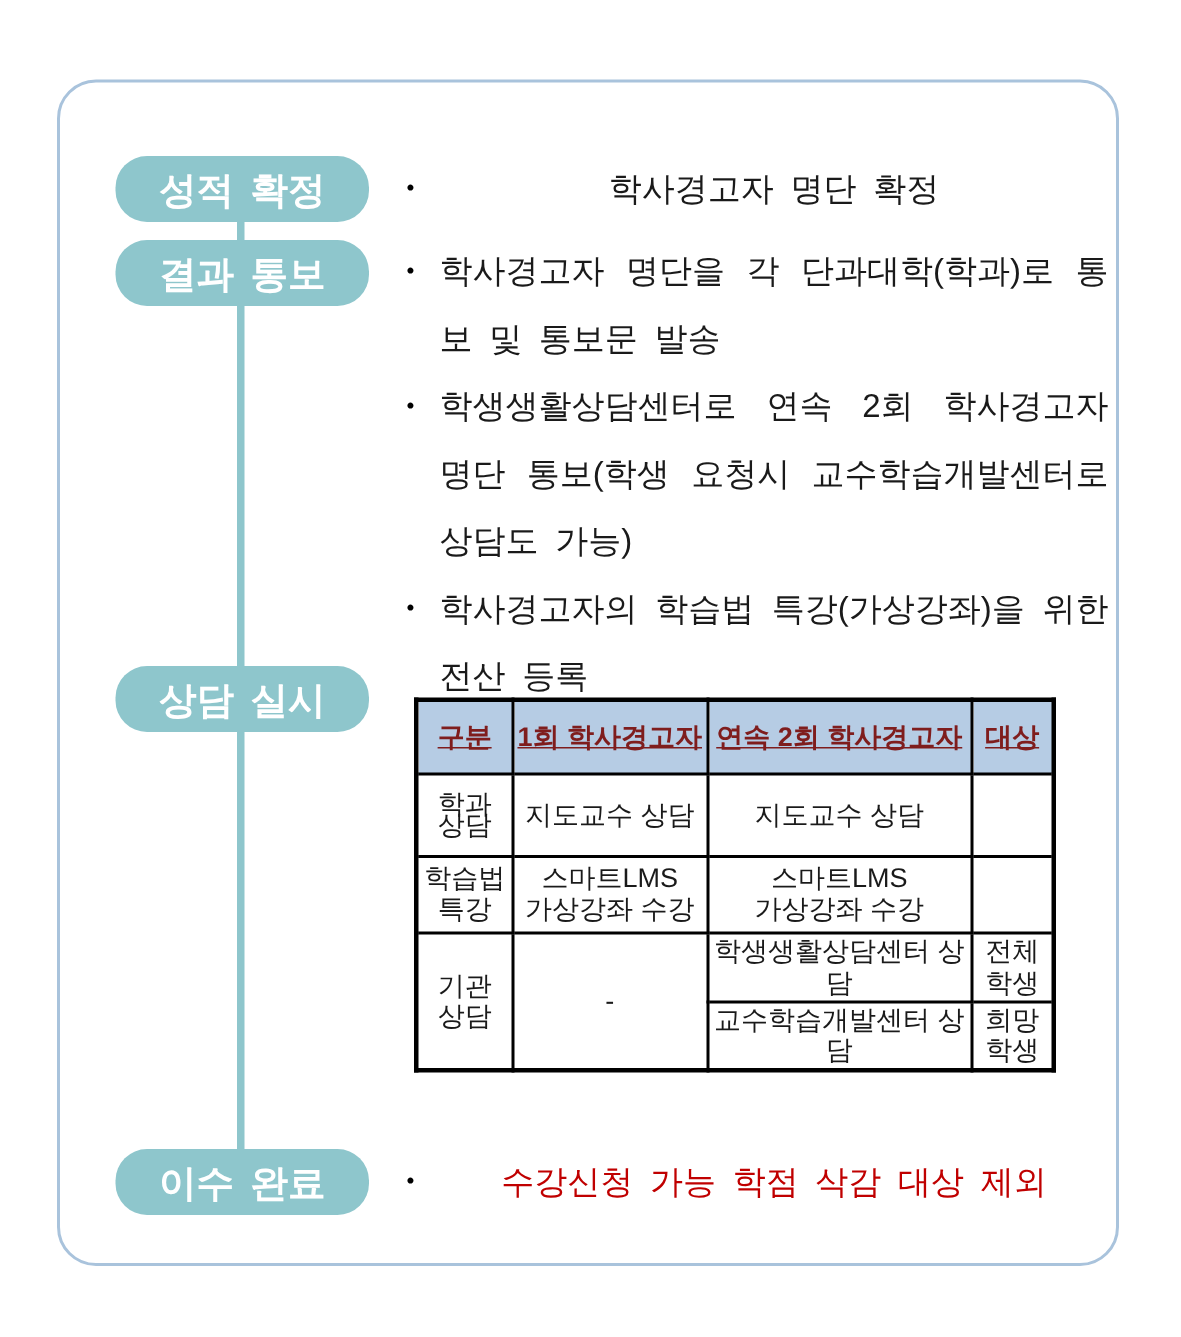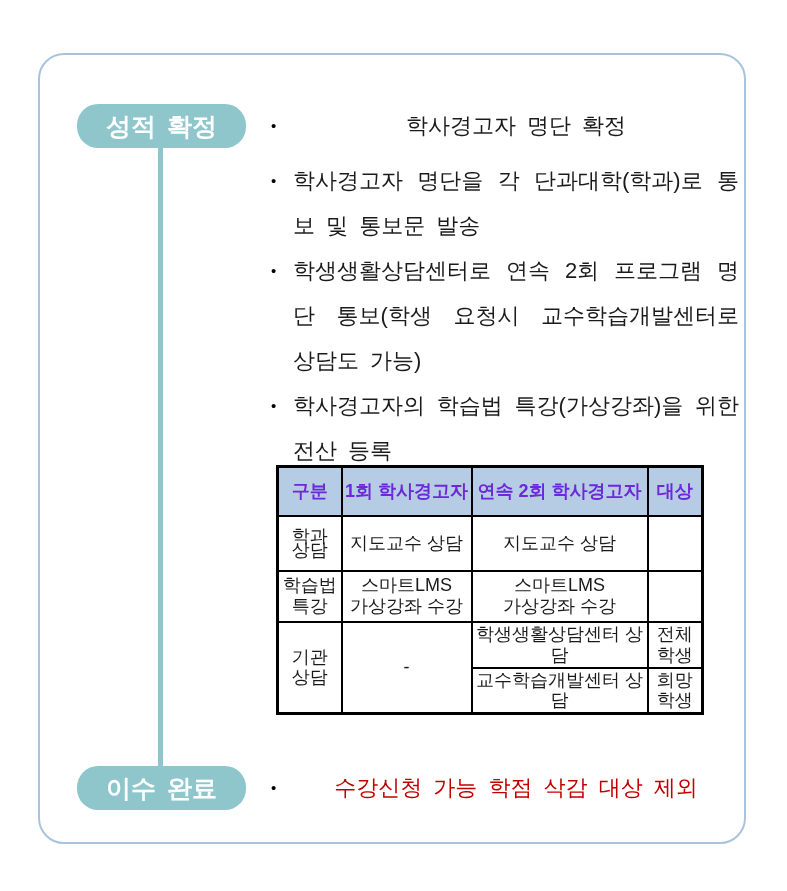--- a/index.html
+++ b/index.html
@@ -110,52 +110,55 @@
     vertical-align: middle;
     font-size: 18px;
     line-height: 1.15;
     white-space: pre-line;
     padding: 0;
     overflow: hidden;
   }
   .tbl th {
     background: #b6cce4;
     font-weight: bold;
-    color: #6d28d9;
+    color: #7f1d1d;
+    text-decoration: underline;
   }
   .tbl td.cat-tight { line-height: 0.8; }
 </style>
 </head>
 <body>
 
 <div class="page">
 
   <div class="frame"></div>
 
 
   <div class="connector"></div>
 
   <div class="flow-box step1">성적 확정</div>
+  <div class="flow-box step2">결과 통보</div>
+  <div class="flow-box step3">상담 실시</div>
   <div class="flow-box step4">이수 완료</div>
 
   <div class="bullets sec1">
     <div class="bullet-item">
       <span class="bullet-dot">•</span>
       <div class="bullet-text">학사경고자 명단 확정</div>
     </div>
   </div>
 
   <div class="bullets sec2">
     <div class="bullet-item">
       <span class="bullet-dot">•</span>
       <div class="bullet-text">학사경고자 명단을 각 단과대학(학과)로 통보 및 통보문 발송</div>
     </div>
     <div class="bullet-item">
       <span class="bullet-dot">•</span>
-      <div class="bullet-text">학생생활상담센터로 연속 2회 프로그램 명단 통보(학생 요청시 교수학습개발센터로 상담도 가능)</div>
+      <div class="bullet-text">학생생활상담센터로 연속 2회 학사경고자 명단 통보(학생 요청시 교수학습개발센터로 상담도 가능)</div>
     </div>
     <div class="bullet-item">
       <span class="bullet-dot">•</span>
       <div class="bullet-text">학사경고자의 학습법 특강(가상강좌)을 위한 전산 등록</div>
     </div>
   </div>
 
   <table class="tbl">
     <colgroup>
       <col style="width:64px">

